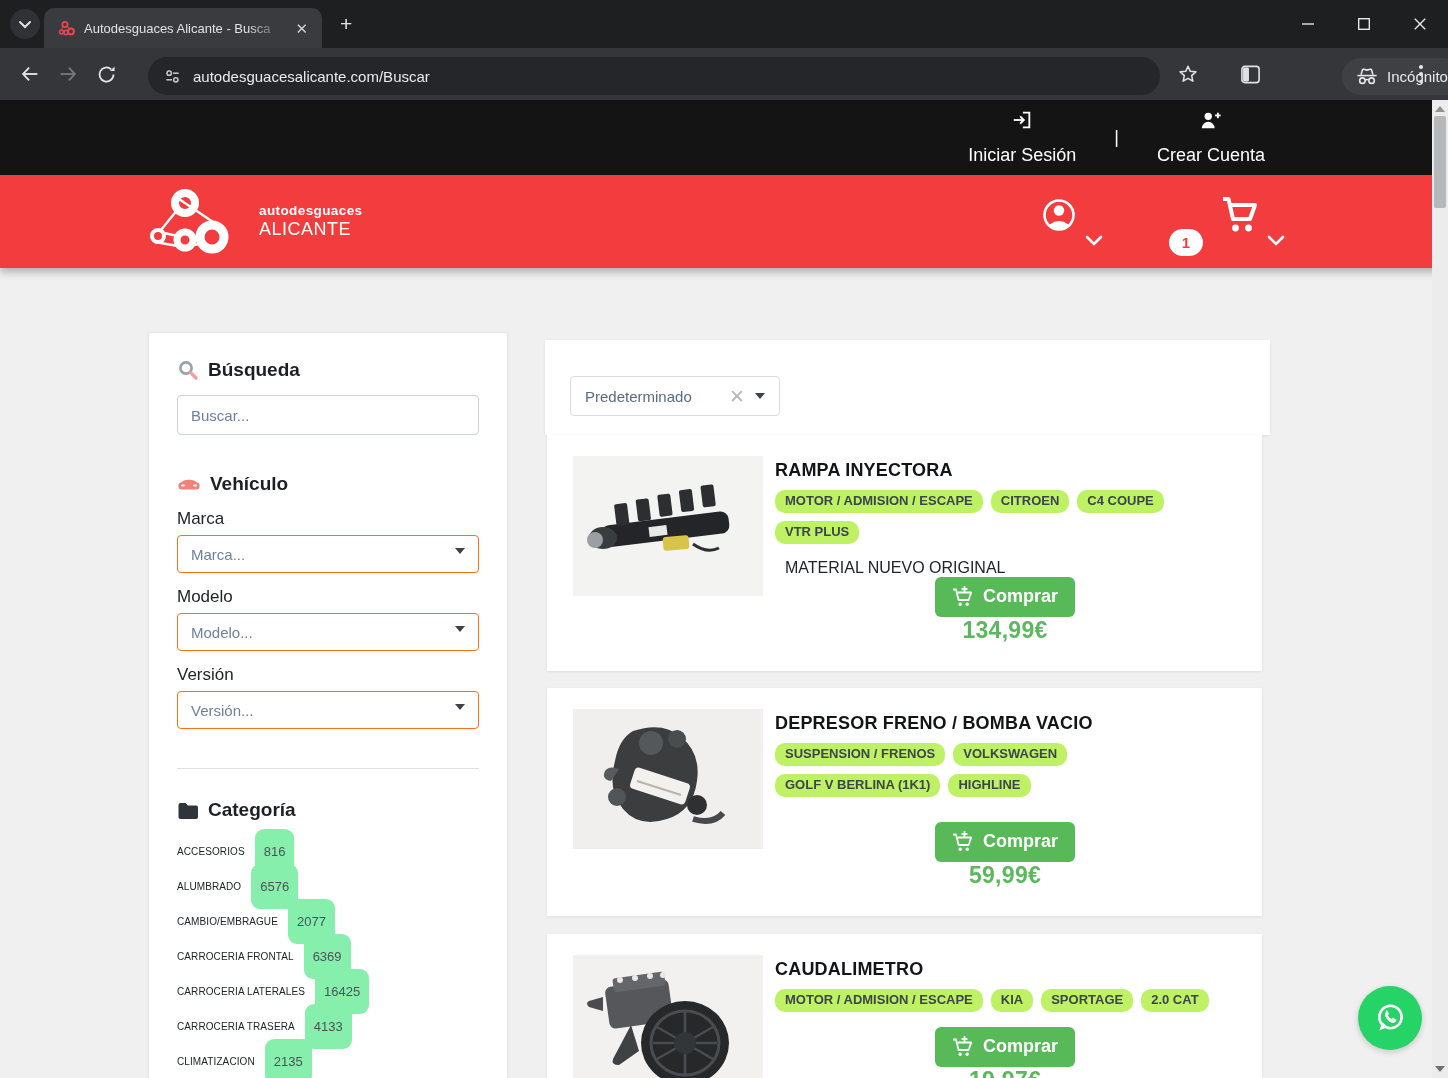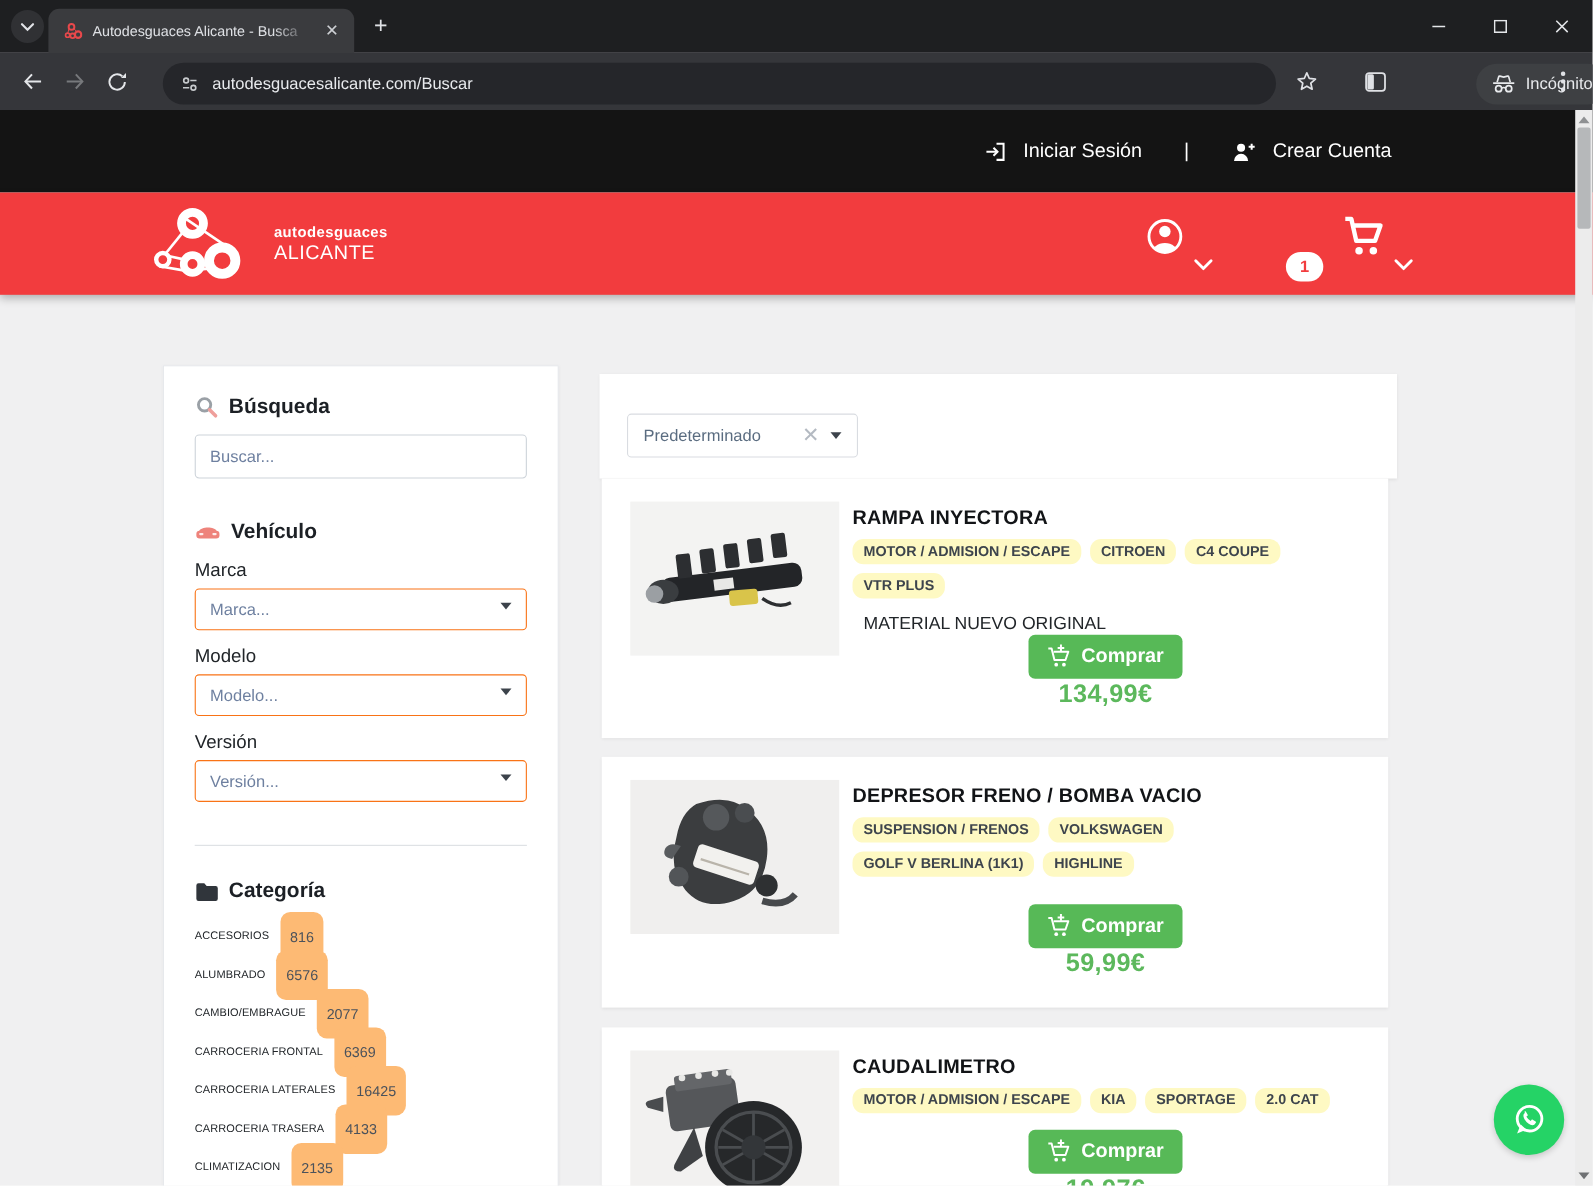--- a/index.html
+++ b/index.html
@@ -21,26 +21,26 @@
   .nav-ic { position:absolute; top:62px; width:24px; height:24px; display:flex; align-items:center; justify-content:center; font-size:21px; color:#e4e6e9; }
   .urlbar { position:absolute; left:148px; top:57px; width:1012px; height:38px; border-radius:19px; background:#25262a; display:flex; align-items:center; padding:0 16px; gap:12px; }
   .url-text { color:#e8eaed; font-size:15px; }
   .toolbar-right-ic { position:absolute; top:60px; display:flex; align-items:center; justify-content:center; width:28px; height:28px; }
   .incog-pill { position:absolute; left:1342px; top:58px; width:120px; height:37px; border-radius:19px; background:#3e4043; display:flex; align-items:center; justify-content:center; gap:9px; color:#e8eaed; font-size:15px; }
   .menu-dots { position:absolute; left:1414px; top:64px; width:14px; height:20px; display:flex; flex-direction:column; align-items:center; justify-content:space-between; padding:1px 0; }
   .menu-dots i { width:3.5px; height:3.5px; border-radius:50%; background:#dfe1e5; }
 
   
   .site-topbar { position:absolute; top:100px; left:0; width:1448px; height:75px; background:#141414; display:flex; align-items:center; justify-content:flex-end; padding-right:183px; color:#fff; }
-  .topbar-link { display:flex; align-items:center; gap:14px; font-size:18px; color:#fff; }
+  .topbar-link { display:flex; align-items:center; gap:14px; font-size:18px; color:#fff;flex-direction:column; }
   .topbar-sep { margin:0 38px; font-size:18px; color:#fff; }
 
   
   .red-header { position:absolute; top:175px; left:0; width:1448px; height:93px; background:var(--red,#f23c3e); box-shadow:0 4px 8px rgba(0,0,0,.28); }
-  .brand { position:absolute; left:137px; top:13px; display:flex; align-items:center; gap:12px; }
+  .brand { position:absolute; left:147px; top:13px; display:flex; align-items:center; gap:12px; }
   .brand-text { color:#fff; line-height:1; }
   .brand-top { font-size:13.5px; font-weight:700; letter-spacing:.4px; }
   .brand-bottom { font-size:18px; font-weight:400; letter-spacing:.5px; margin-top:3px; }
   .hdr-right { position:absolute; right:163px; top:18px; display:flex; align-items:flex-start; }
   .hdr-chevron { margin:42px 0 0 4px; }
   .cart-badge { margin:36px 14px 0 66px; min-width:34px; height:27px; background:#fff; border-radius:14px; display:flex; align-items:center; justify-content:center; color:var(--red,#f23c3e); font-size:15px; font-weight:700; }
 
   
   .sidebar-card { position:absolute; left:148px; top:332px; width:360px; height:790px; background:#fff; border:1px solid #e5e7ea; box-shadow:0 1px 3px rgba(0,0,0,.05); padding:26px 28px; }
   .side-title { display:flex; align-items:center; gap:9px; font-size:19px; font-weight:800; color:#1c2025; }
@@ -48,40 +48,40 @@
   .search-input::placeholder { color:#6e80a0; opacity:1; }
   .veh-section { margin-top:38px; }
   .field-label { margin-top:14px; font-size:17px; color:#212529; }
   .select-box { position:relative; margin-top:6px; width:100%; height:38px; border:1px solid #f97316; border-radius:4px; display:flex; align-items:center; padding:0 13px; font-size:15px; color:#6e80a0; background:#fff; }
   .select-caret { position:absolute; right:13px; top:12px; width:0; height:0; border-left:5px solid transparent; border-right:5px solid transparent; border-top:6px solid #3c434b; }
   .side-divider { margin-top:39px; border:none; border-top:1px solid #dcdfe3; }
   .cat-section { margin-top:30px; }
   .cat-list { margin-top:13px; }
   .cat-item { display:flex; align-items:center; gap:10px; height:35px; }
   .cat-name { font-size:10px; color:#212529; letter-spacing:.1px; }
-  .cat-count { background:#fdba74; color:#4b525b; font-size:13px; padding:15px 9px; border-radius:9px; }
+  .cat-count { background:#86efac; color:#4b525b; font-size:13px; padding:15px 9px; border-radius:9px; }
 
   
   .main-col { position:absolute; left:545px; top:340px; width:725px; }
   .sort-card { width:725px; height:95px; background:#fff; box-shadow:0 1px 3px rgba(0,0,0,.07); padding:36px 25px; }
   .sort-chip { position:relative; width:210px; height:40px; border:1px solid #d9dce1; border-radius:4px; background:#fff; display:flex; align-items:center; padding:0 14px; gap:10px; }
   .sort-value { flex:1; font-size:15px; color:#5a6c80; }
   .sort-x { color:#b4bac2; font-size:19px; line-height:1; }
   .sort-caret { width:0; height:0; border-left:5px solid transparent; border-right:5px solid transparent; border-top:6px solid #3c434b; }
 
   .product-card { width:715px; margin-left:2px; background:#fff; box-shadow:0 1px 3px rgba(0,0,0,.07); display:flex; padding:21px 27px 27px 26px; }
   .product-card:nth-of-type(2) { margin-top:17px; height:228px; }
   .product-card:nth-of-type(3) { margin-top:18px; height:187px; }
   .product-card:nth-of-type(4) { margin-top:18px; height:228px; }
   .p-img { flex:none; width:190px; height:140px; background:#f4f4f3; overflow:hidden; }
   .p-img svg { width:100%; height:100%; display:block; }
   .p-body { flex:1; margin-left:12px; display:flex; flex-direction:column; }
   .p-title { margin-top:4px; font-size:18px; font-weight:800; color:#121417; letter-spacing:.2px; }
   .tag-list { display:flex; flex-wrap:wrap; gap:8px 8px; margin-top:9px; }
-  .tag { background:#fef9c3; color:#3d444c; font-size:13px; font-weight:600; padding:4px 10px; border-radius:10px; line-height:1.15; white-space:nowrap; }
+  .tag { background:#bef264; color:#3d444c; font-size:13px; font-weight:600; padding:4px 10px; border-radius:10px; line-height:1.15; white-space:nowrap; }
   .p-desc { margin-top:15px; padding-left:10px; font-size:16px; color:#212529; }
   .buy-row { margin-top:auto; display:flex; align-items:center; justify-content:space-between;flex-direction:column; }
   .buy-btn { height:40px; background:var(--green,#57b957); border:none; border-radius:6px; color:#fff; font-size:18px; font-weight:700; font-family:"Liberation Sans",sans-serif; display:flex; align-items:center; gap:9px; padding:0 17px; }
   .price { color:var(--price,#5cb85c); font-size:23px; font-weight:800; letter-spacing:.3px; }
 
   
   .whatsapp-fab { position:absolute; left:1358px; top:986px; width:64px; height:64px; border-radius:50%; background:var(--wa,#25d366); display:flex; align-items:center; justify-content:center; box-shadow:0 2px 6px rgba(0,0,0,.18); }
   .scrollbar { position:absolute; right:0; top:100px; width:16px; height:978px; background:#ececec; }
   .sb-arrow-up { position:absolute; top:6px; left:3px; width:0; height:0; border-left:5px solid transparent; border-right:5px solid transparent; border-bottom:6px solid #8f9193; }
   .sb-thumb { position:absolute; top:16px; left:2px; width:12px; height:92px; background:#b6b8ba; border-radius:2px; }

